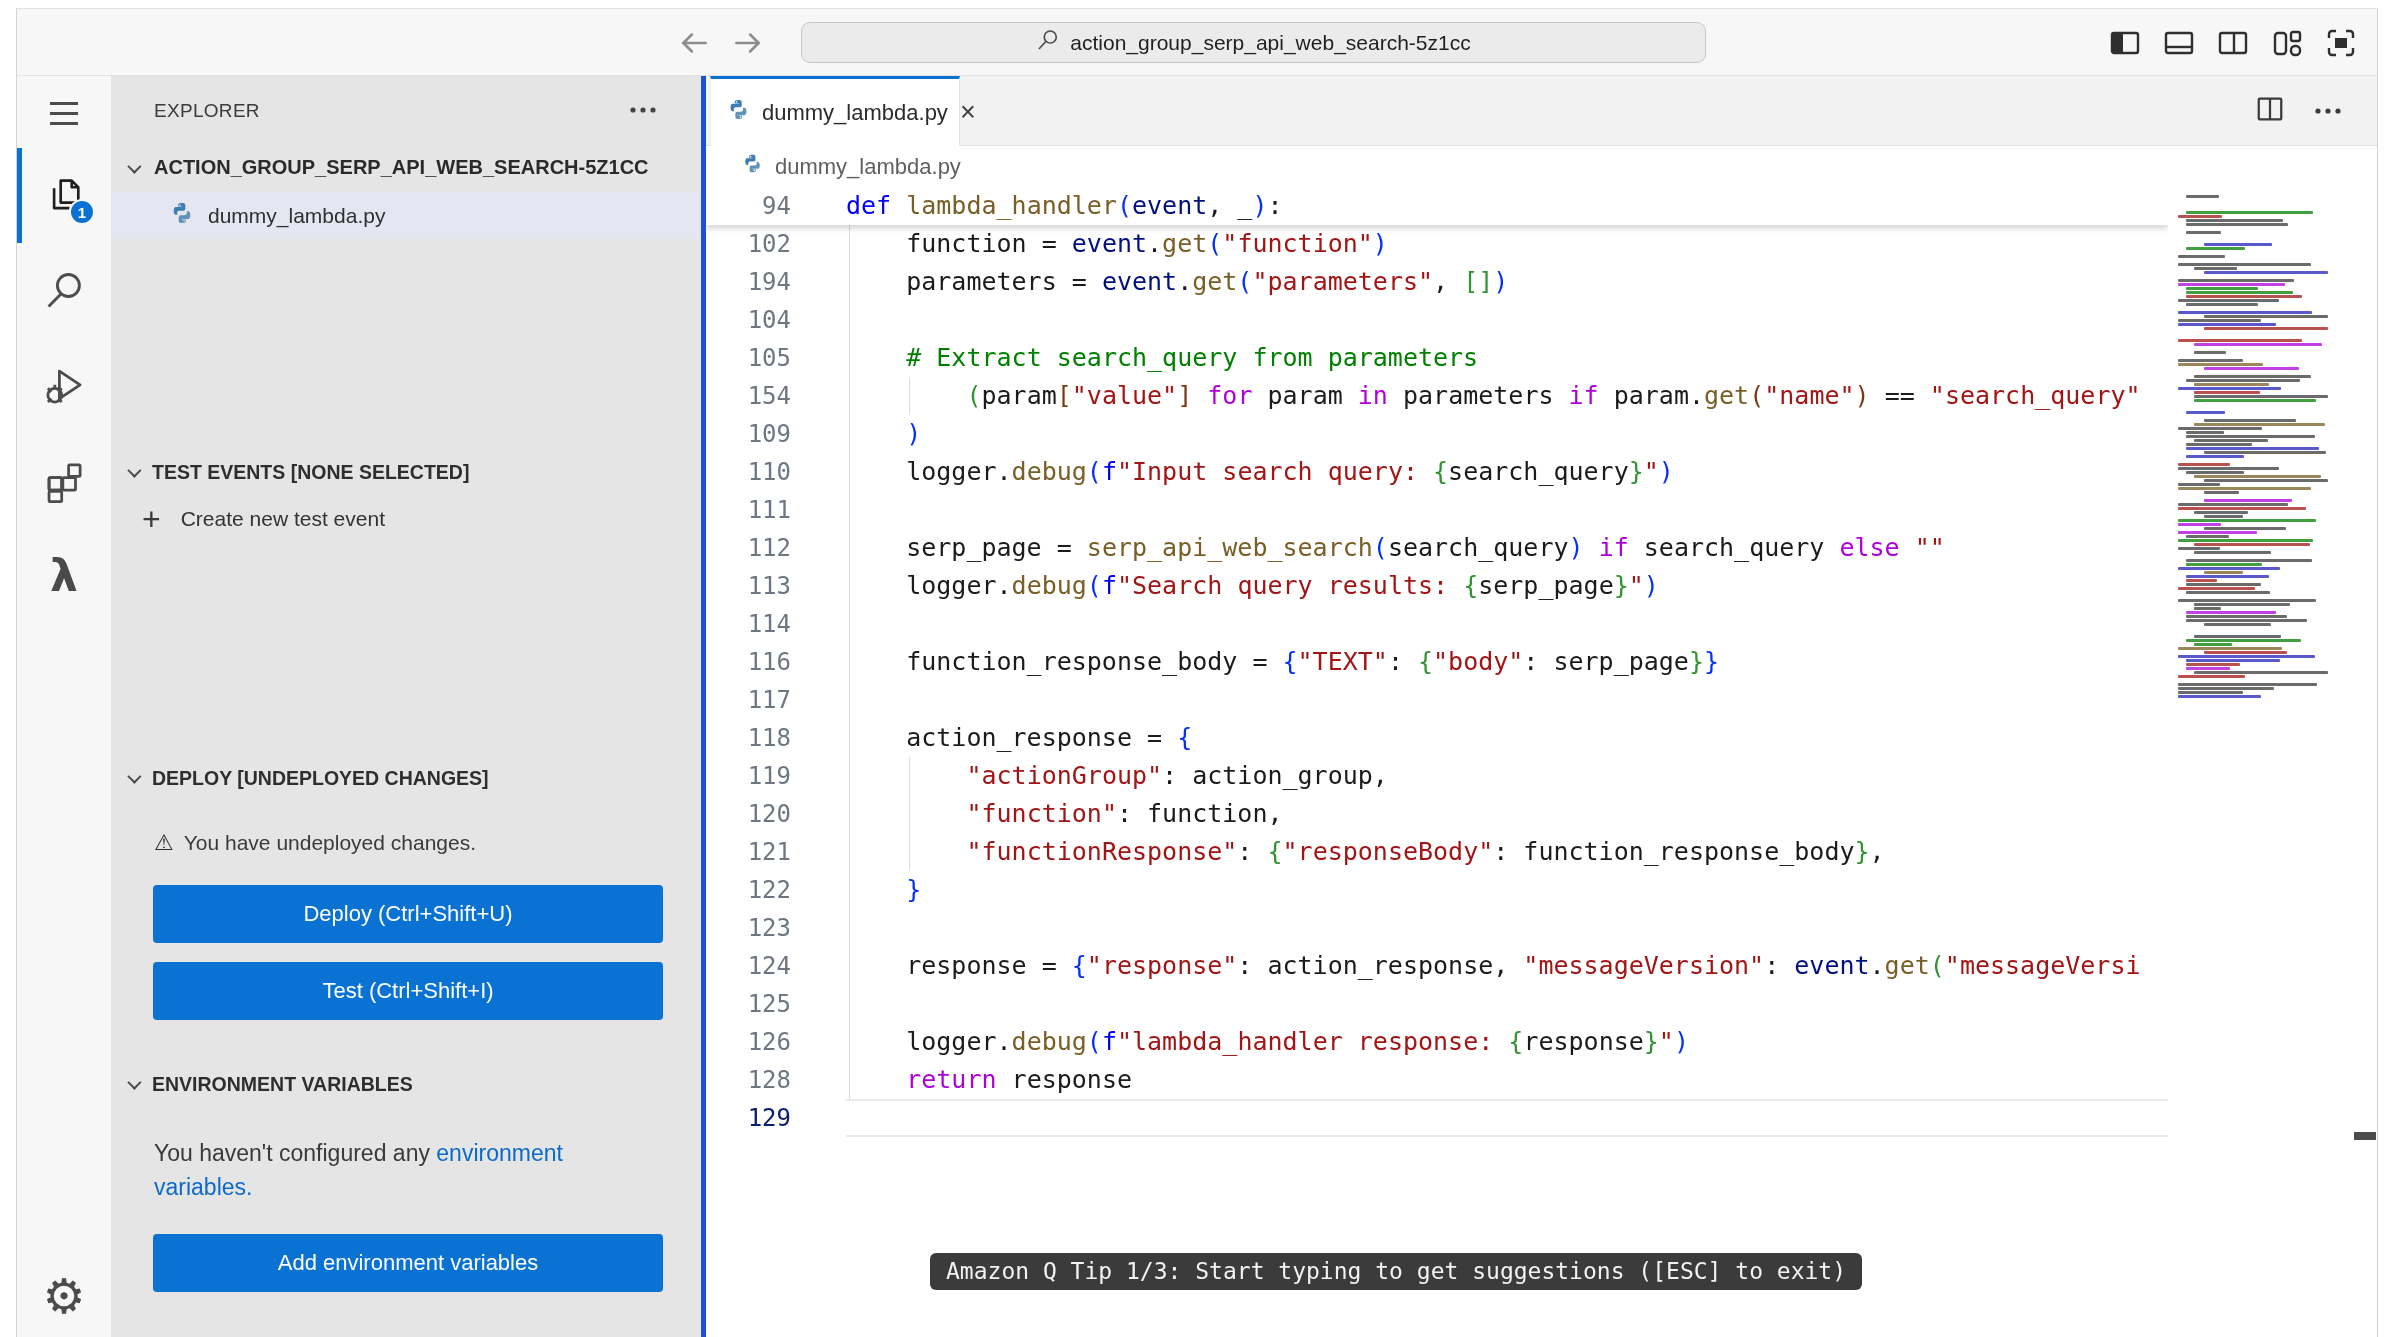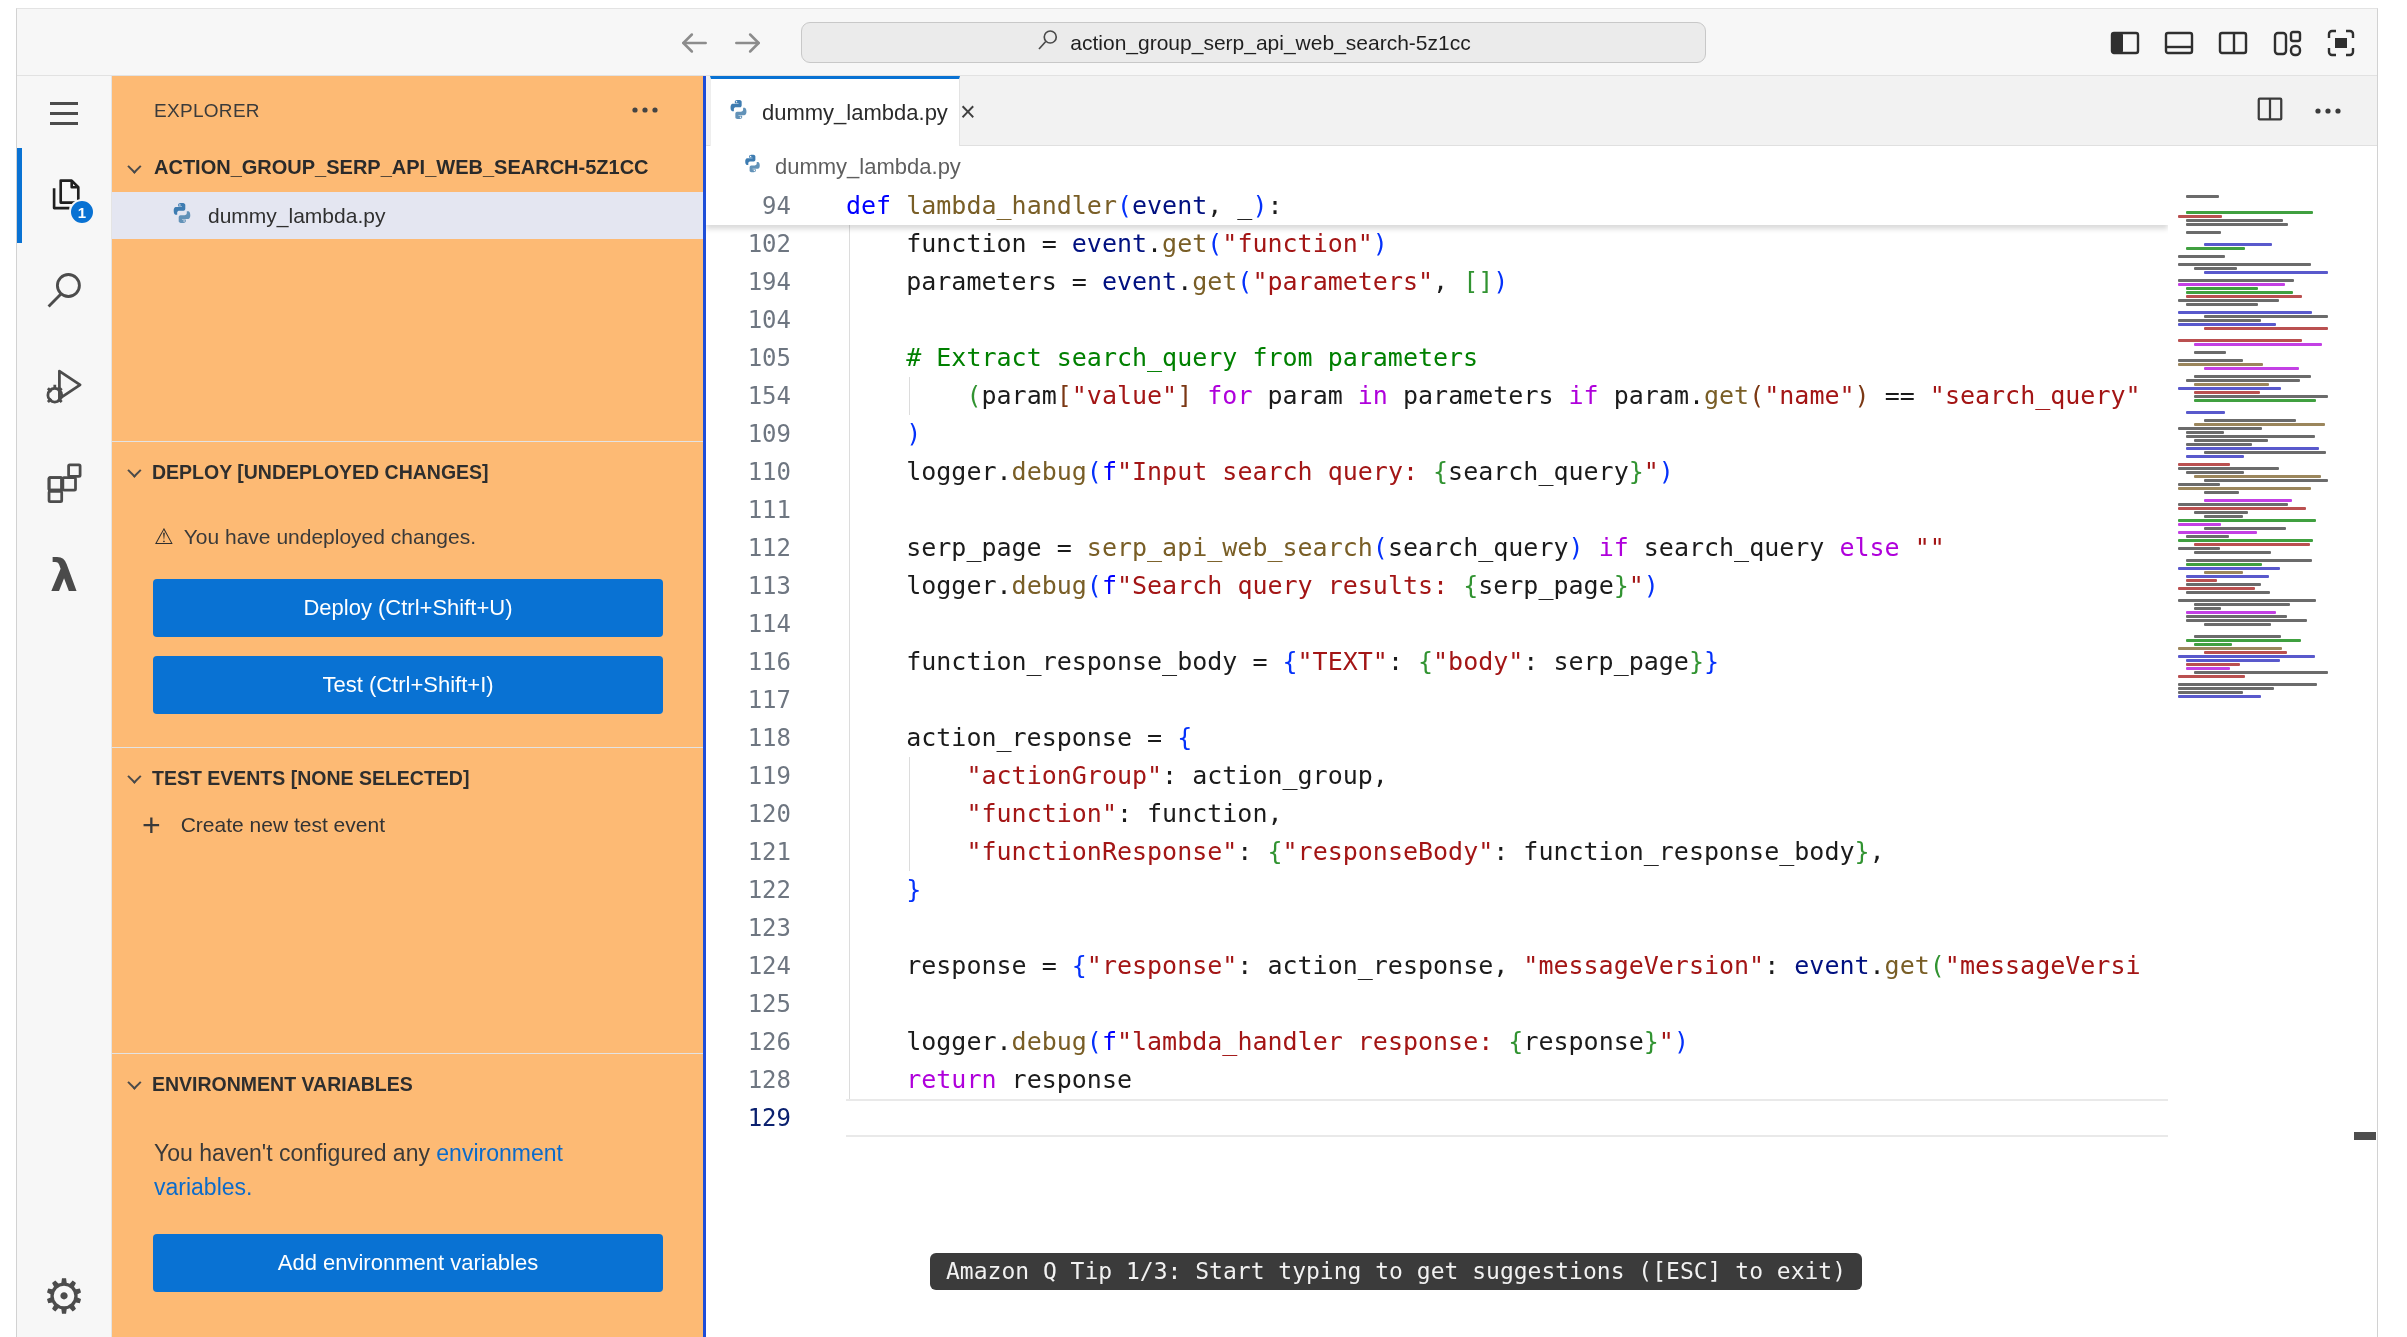--- a/index.html
+++ b/index.html
@@ -34,21 +34,21 @@
   .hamburger { position:absolute; left:0; top:12px; width:94px; height:50px; display:flex; flex-direction:column; align-items:center; justify-content:center; gap:7px; }
   .hamburger i { display:block; width:28px; height:3px; background:#4c4c4c; }
   .badge {
     position:absolute; width:26px; height:26px; border-radius:50%; background:#0972d3;
     color:#fff; font-size:15px; font-weight:bold; display:flex; align-items:center; justify-content:center;
     right:16px; bottom:18px; border:2px solid #f7f7f7;
   }
   .lambda-glyph { font-family:"DejaVu Sans",sans-serif; font-size:44px; color:#4a4a4a; font-weight:bold; line-height:1; }
   .gear-glyph { font-family:"DejaVu Sans",sans-serif; font-size:48px; color:#4c4c4c; line-height:1; }
   
-  .sidebar { width:594px; background:#fdba74; border-right:3px solid #1d4ed8; flex:none; overflow:hidden; font-size:20px; color:#333; position:relative; }
+  .sidebar { width:594px; background:#e5e5e5; border-right:5px solid #1d4ed8; flex:none; overflow:hidden; font-size:20px; color:#333; position:relative; }
   .sb-title-row { padding:24px 0 0 42px; height:62px; font-size:19px; color:#3b3b3b; position:relative; letter-spacing:.3px; }
   .sb-more { position:absolute; right:44px; top:22px; }
   .chev { display:inline-block; width:10px; height:10px; border-right:2px solid #4a4a4a; border-bottom:2px solid #4a4a4a; transform:rotate(45deg) translateY(-2px); flex:none; }
   .folder-row { margin-top:13px; height:33px; display:flex; align-items:center; padding-left:16px; gap:16px; font-weight:bold; font-size:20px; color:#2a2a2a; }
   .file-row { margin-top:8px; height:47px; background:#e4e6f1; display:flex; align-items:center; padding-left:58px; gap:14px; font-size:21px; color:#303030; }
   .spacer-1 { height:202px; }
   .section { border-top:1px solid #e3e3e3; }
   .section-header { display:flex; align-items:center; gap:14px; padding:14px 0 0 16px; height:46px; font-weight:bold; font-size:19.5px; color:#2e2e2e; }
   .warn-row { margin:36px 0 0 42px; font-size:21px; color:#3a3a3a; display:flex; align-items:center; gap:10px; }
   .warn-ico { font-family:"DejaVu Sans",sans-serif; font-size:22px; color:#2e2e2e; }
@@ -244,42 +244,42 @@
         <span>
           <svg width="24" height="24" viewBox="0 0 24 24">
             <path fill="#3e7cb1" d="M11.9 2c-4 0-3.7 1.7-3.7 1.7v1.8h3.8v.5H6.2S3.7 5.7 3.7 9.8s2.2 4 2.2 4h1.3v-1.9s-.1-2.2 2.2-2.2h3.8s2.1 0 2.1-2V4s.3-2-3.4-2zm-2 1.2a.8.8 0 1 1 0 1.6.8.8 0 0 1 0-1.6z"></path>
             <path fill="#6292b8" d="M12.1 22c4 0 3.7-1.7 3.7-1.7v-1.8H12v-.5h5.8s2.5.3 2.5-3.8-2.2-4-2.2-4h-1.3v1.9s.1 2.2-2.2 2.2h-3.8s-2.1 0-2.1 2v3.7s-.3 2 3.4 2zm2-1.2a.8.8 0 1 1 0-1.6.8.8 0 0 1 0 1.6z"></path>
           </svg>
         </span>
         <span>dummy_lambda.py</span>
       </div>
       <div class="spacer-1"></div>
 
+      <div class="section te-pad">
+        <div class="section-header">
+          <span class="chev"></span>
+          <span>TEST EVENTS [NONE SELECTED]</span>
+        </div>
+        <div class="create-row">
+          <span class="plus">+</span>
+          <span>Create new test event</span>
+        </div>
+      </div>
+
       <div class="section deploy-pad">
         <div class="section-header">
           <span class="chev"></span>
           <span>DEPLOY [UNDEPLOYED CHANGES]</span>
         </div>
         <div class="warn-row">
           <span class="warn-ico">⚠</span>
           <span>You have undeployed changes.</span>
         </div>
         <button class="sb-btn">Deploy (Ctrl+Shift+U)</button>
         <button class="sb-btn second">Test (Ctrl+Shift+I)</button>
-      </div>
-
-      <div class="section te-pad">
-        <div class="section-header">
-          <span class="chev"></span>
-          <span>TEST EVENTS [NONE SELECTED]</span>
-        </div>
-        <div class="create-row">
-          <span class="plus">+</span>
-          <span>Create new test event</span>
-        </div>
       </div>
 
       <div class="section">
         <div class="section-header">
           <span class="chev"></span>
           <span>ENVIRONMENT VARIABLES</span>
         </div>
         <div class="env-text">
           <span>You haven't configured any </span><a href="#">environment variables.</a>
         </div>

